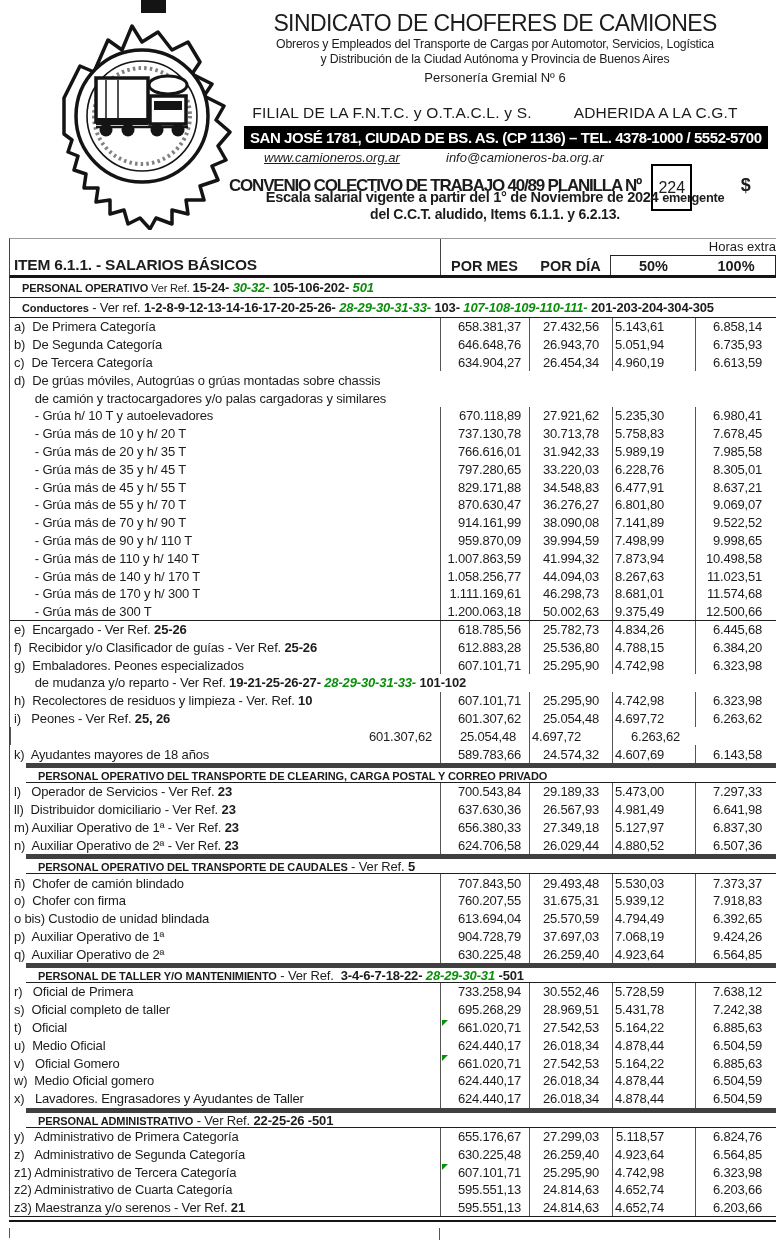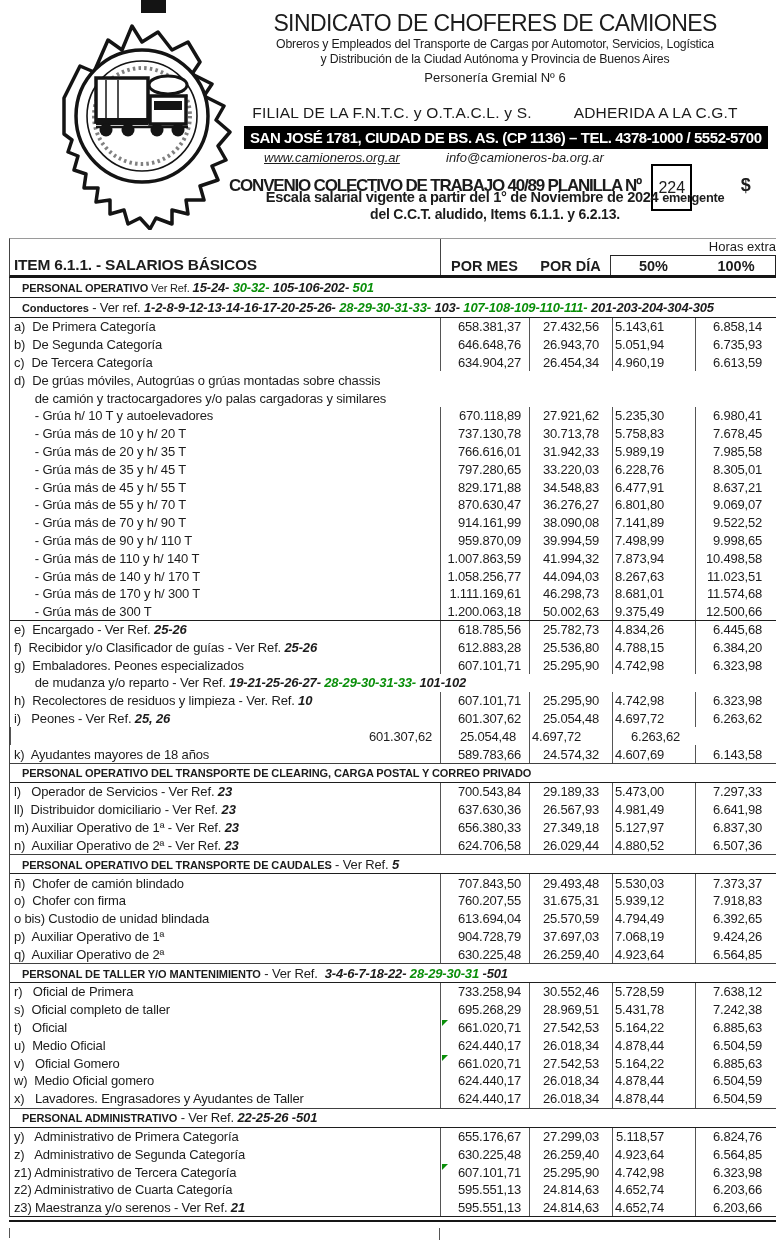--- a/index.html
+++ b/index.html
@@ -59,39 +59,39 @@
   .vline{position:absolute;left:430px;top:0;bottom:0;width:1px;background:var(--line);}
   .hrow{position:absolute;left:0;right:0;bottom:1px;display:grid;
     grid-template-columns:430px 89px 83px 83px 82px;align-items:end;}
   .h-item{font-weight:bold;font-size:15.5px;padding-left:4px;letter-spacing:-0.2px;white-space:nowrap;}
   .h-col{font-weight:bold;font-size:14.5px;text-align:center;white-space:nowrap;}
 
   .tbody{border-left:1px solid var(--line);}
   .trow{display:grid;grid-template-columns:430px 89px 83px 83px 82px;height:17.8px;align-items:center;}
   .trow.section{height:20px;}
   .l-b{border-bottom:1px solid #1e1e1e;}
-  .l-tb{border-top:1px solid #404040;border-bottom:1px solid #1e1e1e;}
+  .l-tb{border-top:5px solid #404040;border-bottom:1px solid #1e1e1e;margin-left:16px;}
   .lab{white-space:pre;font-size:13px;padding-left:4px;letter-spacing:-0.15px;overflow:visible;}
   .lab.full{grid-column:1 / -1;}
   .num{
     position:relative;height:100%;border-left:1px solid #555;
     display:flex;align-items:center;justify-content:flex-end;
     font-size:13px;letter-spacing:-0.2px;
   }
   .num.c0{padding-right:8px;}
   .num.c1{padding-right:13px;}
   .num.c2{padding-right:31px;}
   .num.c3{padding-right:15px;}
   .num.marker::before{
     content:"";position:absolute;left:1px;top:1px;
     border-top:6px solid var(--green);border-right:6px solid transparent;
   }
   .s-n{}
   .s-b{font-weight:bold;font-size:11px;letter-spacing:-0.1px;padding-left:8px;}
-  .s-bi{font-weight:bold;font-style:italic;}
+  .s-bi{font-weight:bold;}
   .s-g{font-weight:bold;font-style:italic;color:var(--green);}
   .s-sm{font-size:11px;}
 
   .bottom-line{margin-top:3px;height:2px;background:#161616;}
   .tick-left{position:absolute;left:9px;bottom:2px;width:1px;height:10px;background:#555;}
   .tick-mid{position:absolute;left:439px;bottom:0px;width:1px;height:12px;background:#555;}
 </style>
 </head>
 <body>
 

